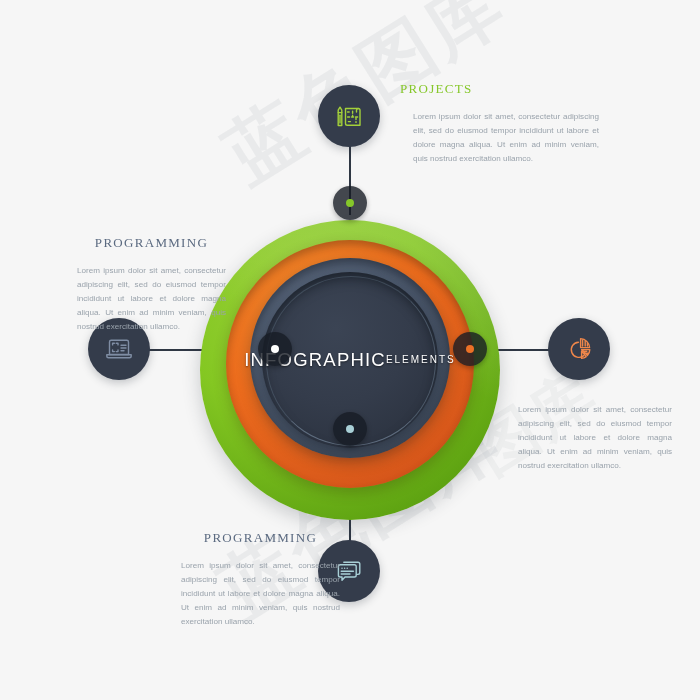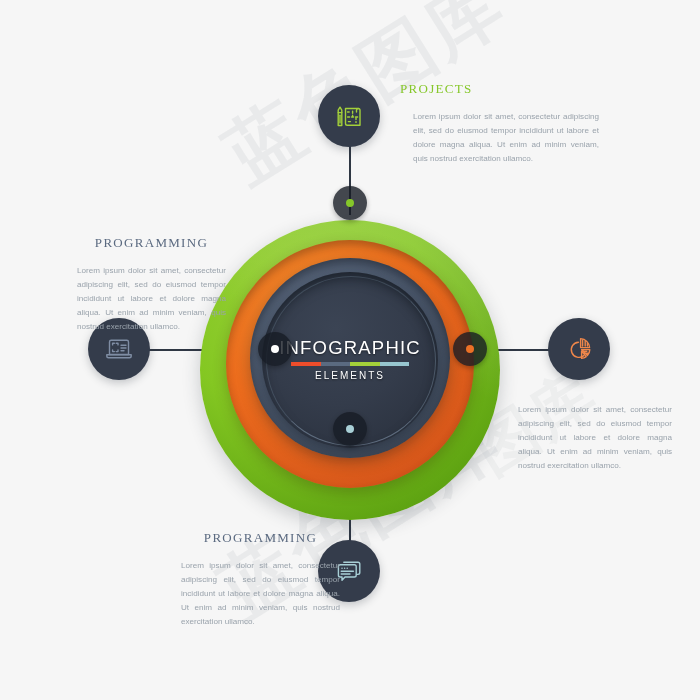--- a/index.html
+++ b/index.html
@@ -83,21 +83,21 @@
     border-right-color: rgba(160,185,210,0.30);
     pointer-events: none;
   }
 
   
   .center-label {
     position: absolute;
     left: 62px; top: 52px;
     width: 176px; height: 176px;
     display: flex;
-    flex-direction: column;
+    flex-direction: row;
     align-items: center;
     justify-content: center;
     text-align: center;
   }
   .center-title {
     color: #ffffff;
     font-size: 18.5px;
     font-weight: 400;
     letter-spacing: 1.2px;
     font-family: "Liberation Sans", sans-serif;

